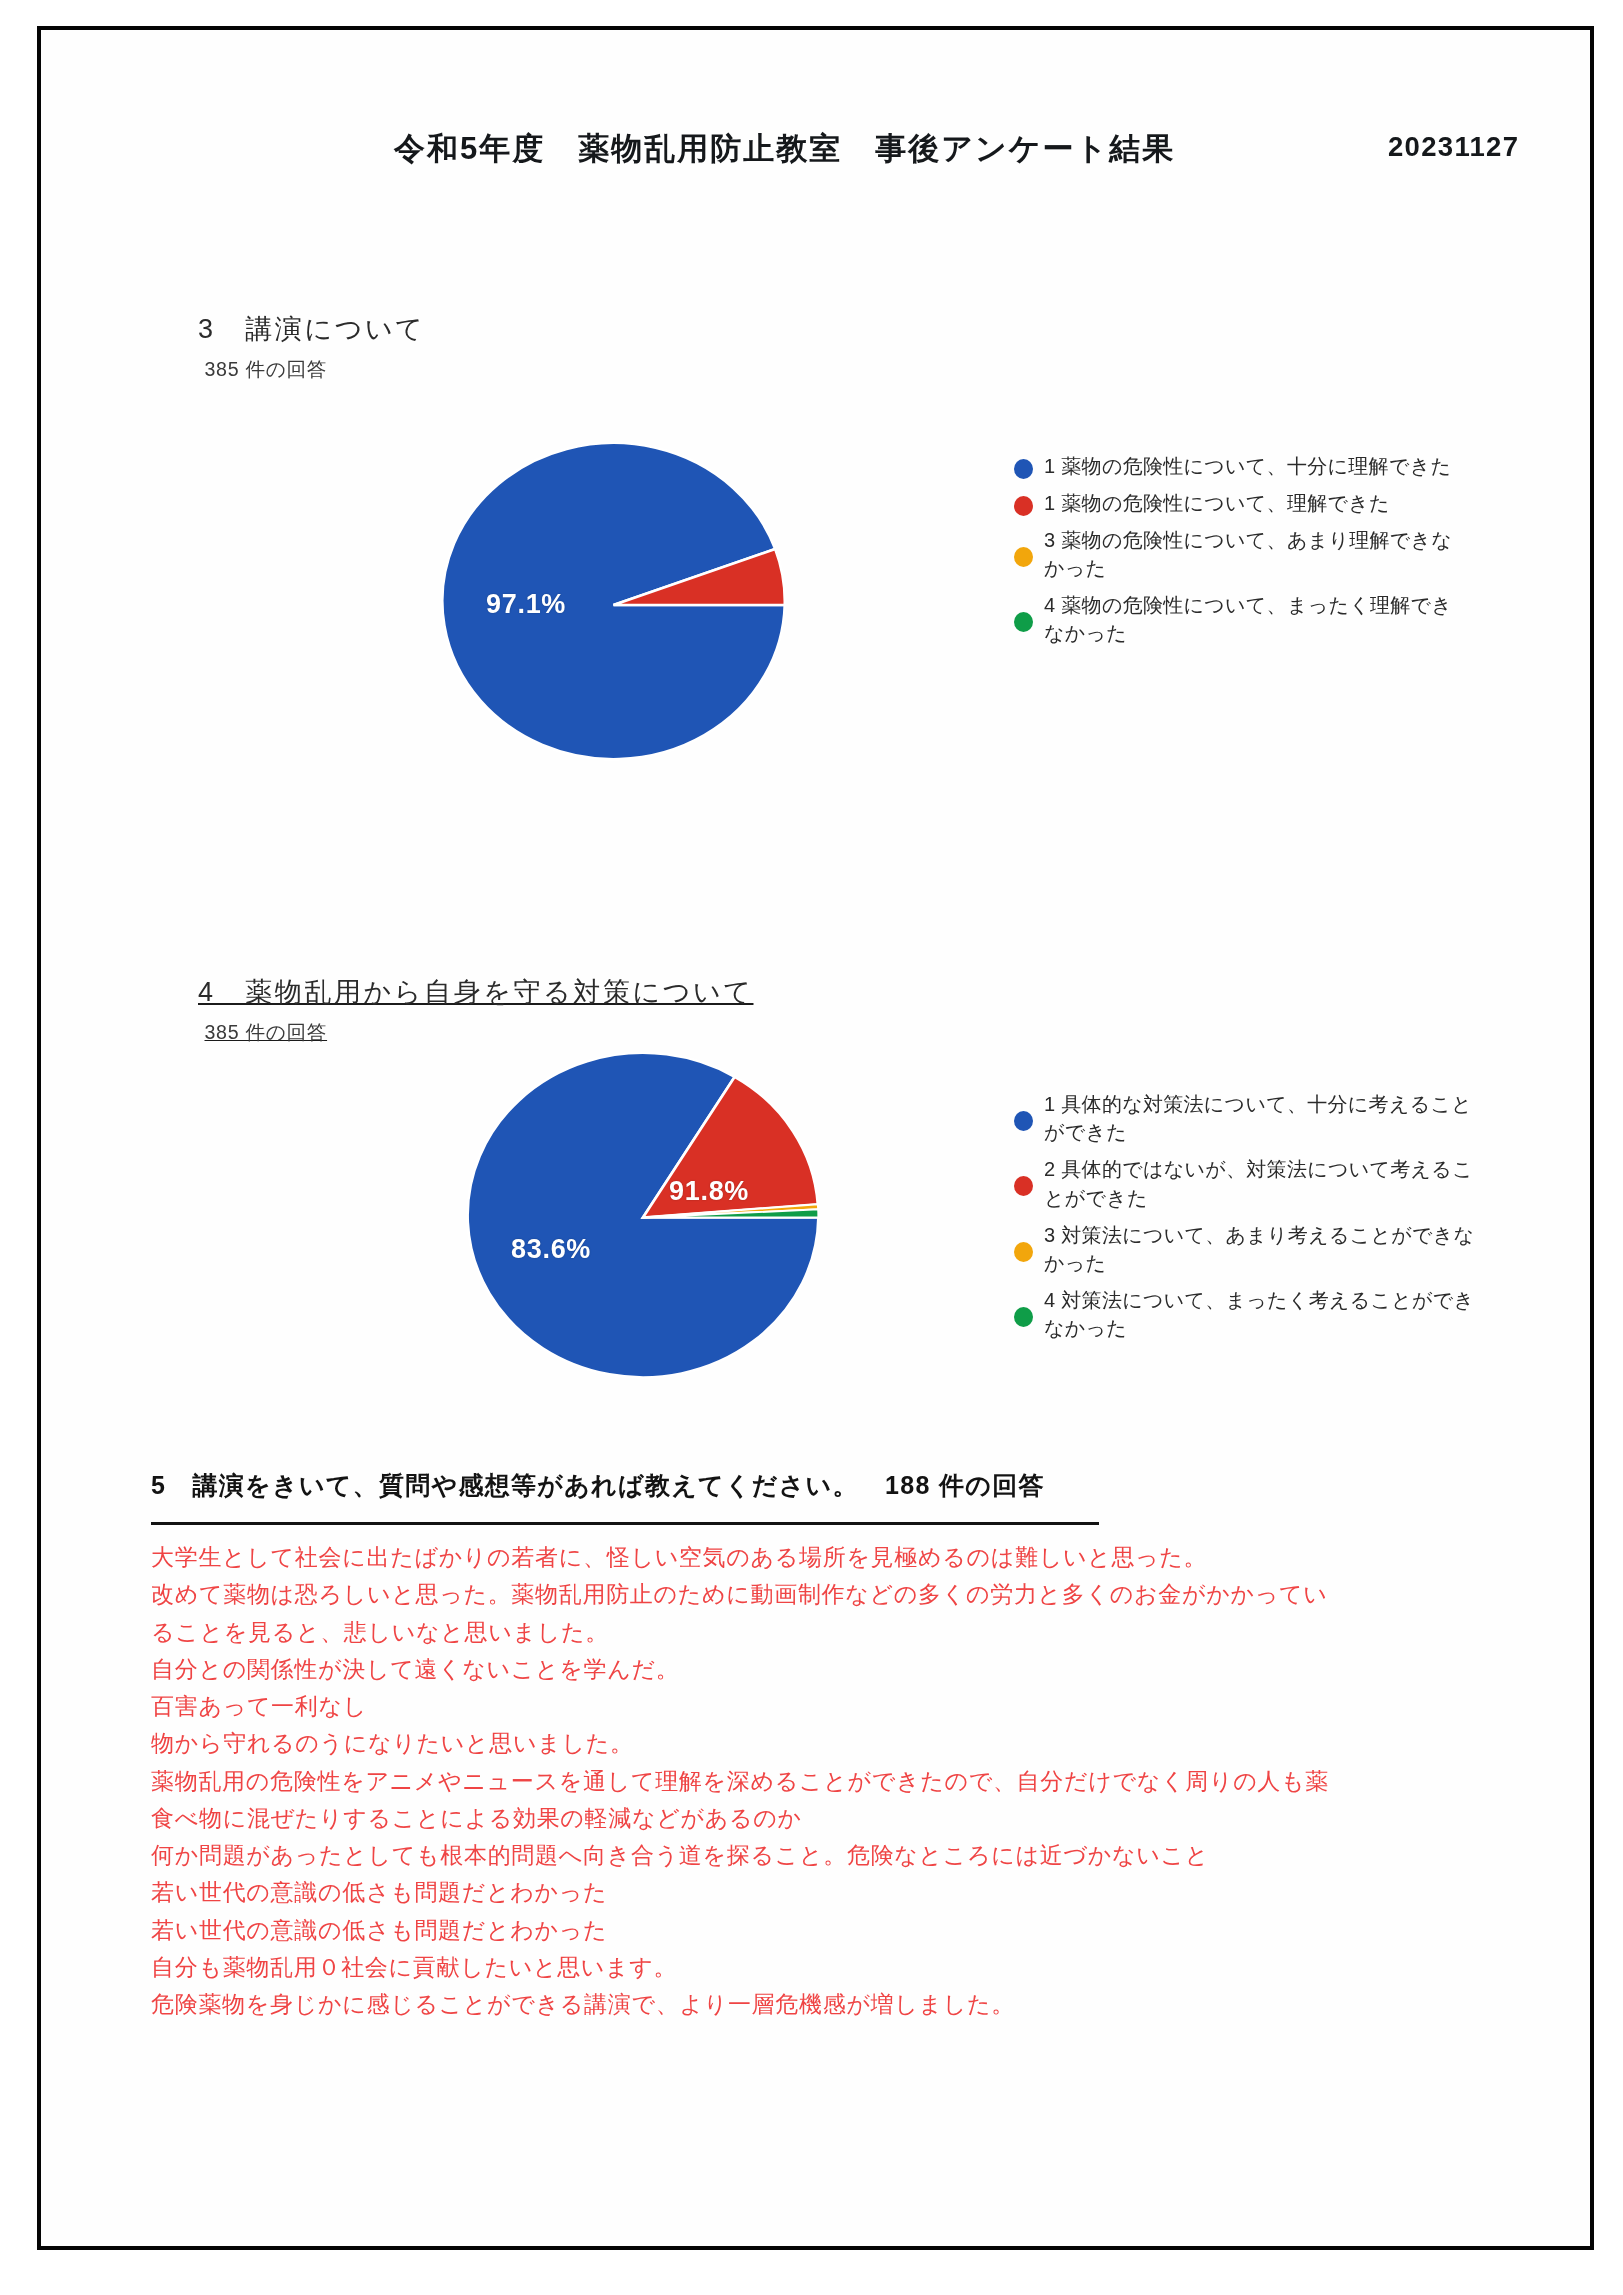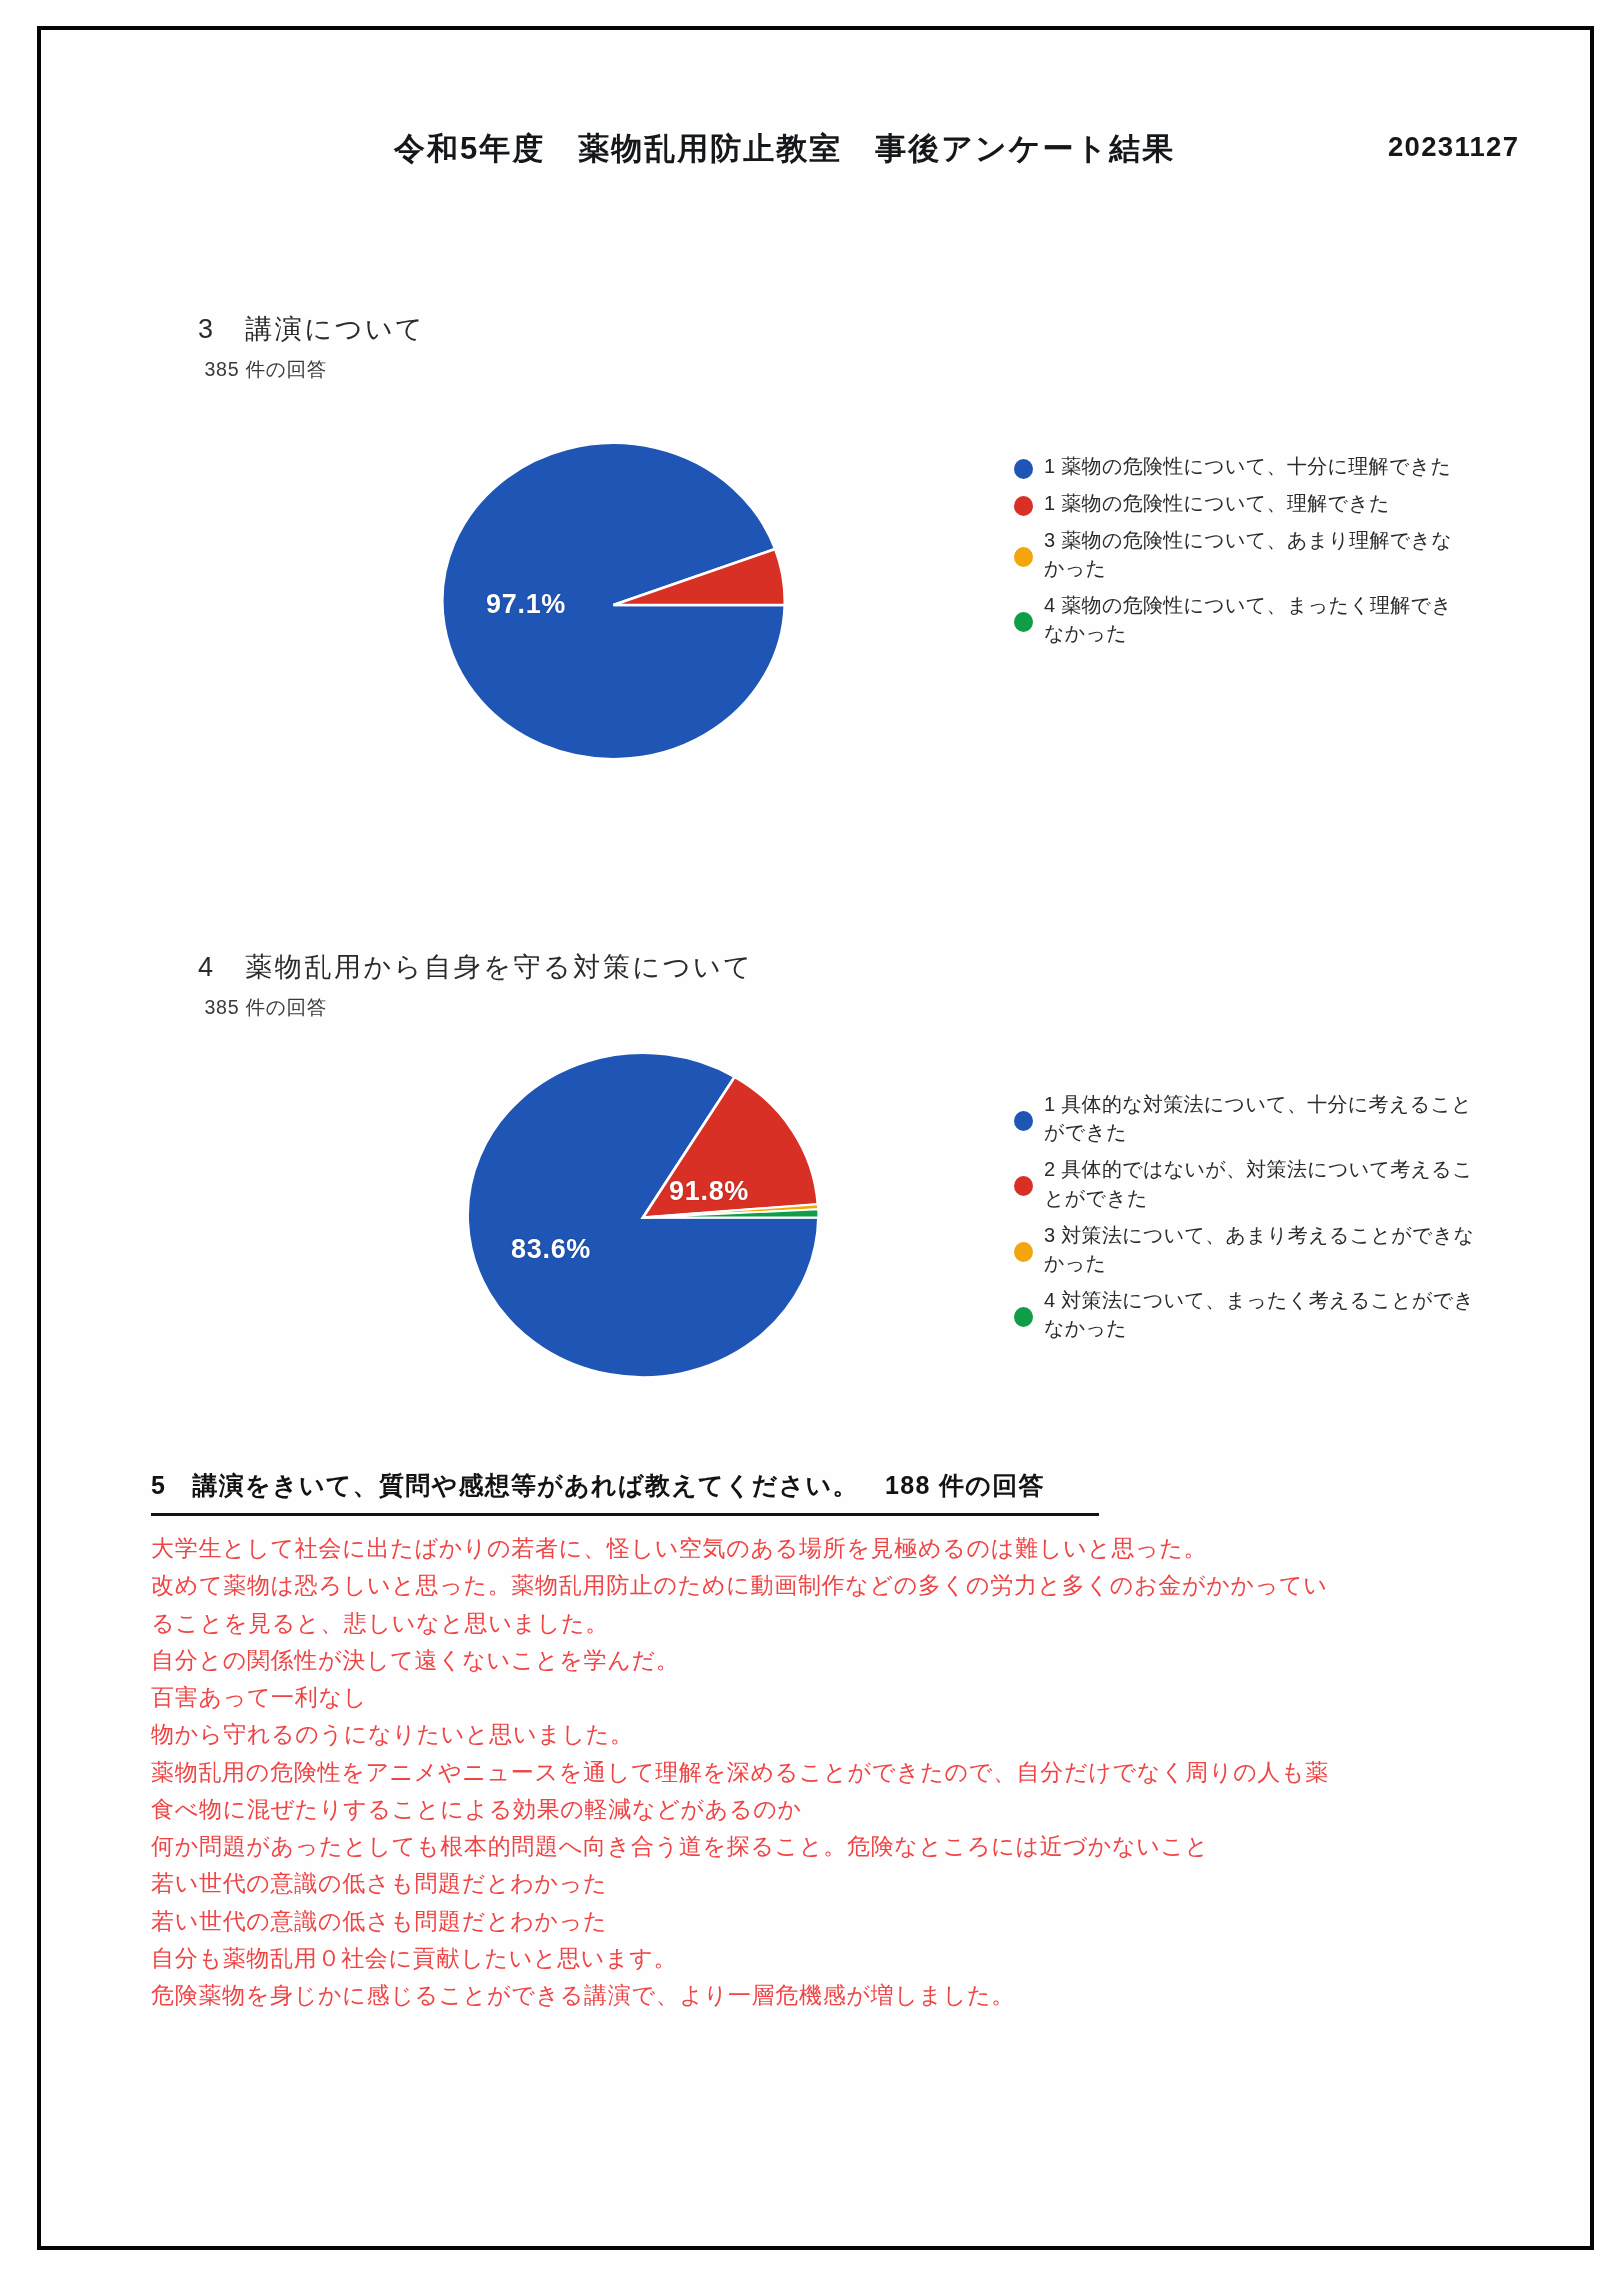--- a/index.html
+++ b/index.html
@@ -123,21 +123,21 @@
     position: absolute;
     left: 110px;
     top: 1439px;
     width: 1393px;
   }
   .c-heading {
     font-size: 25px;
     font-weight: 700;
     letter-spacing: 1.3px;
     color: #131313;
-    padding-bottom: 11px;
+    padding-bottom: 20px;
     border-bottom: 3.3px solid #131313;
     display: inline-block;
     white-space: nowrap;
   }
   .c-heading-rule {
     border-bottom: 3.3px solid #131313;
     width: 948px;
     margin-top: -3.3px;
   }
   .c-list { margin-top: 14.4px; }
@@ -192,21 +192,21 @@
           <span class="legend-dot" style="background:#f2a60c;"></span>
           <span class="legend-text">3 薬物の危険性について、あまり理解できなかった</span>
         </div>
         <div class="legend-row">
           <span class="legend-dot" style="background:#0f9d48;"></span>
           <span class="legend-text">4 薬物の危険性について、まったく理解できなかった</span>
         </div>
       </div>
     </div>
 
-    <div class="qblock" style="left:157px; top:919px;">
+    <div class="qblock" style="left:157px; top:944px;text-decoration:underline;">
       <div class="q-heading">4　薬物乱用から自身を守る対策について</div>
       <div class="q-count">385 件の回答</div>
     </div>
 
     <div class="chart-area" style="left:0; top:0;">
 
       <div class="pie-wrap" style="left:386px; top:1001px;">
         <svg width="432" height="373" viewBox="0 0 660 570">
           <g transform="translate(330,285)">
 

